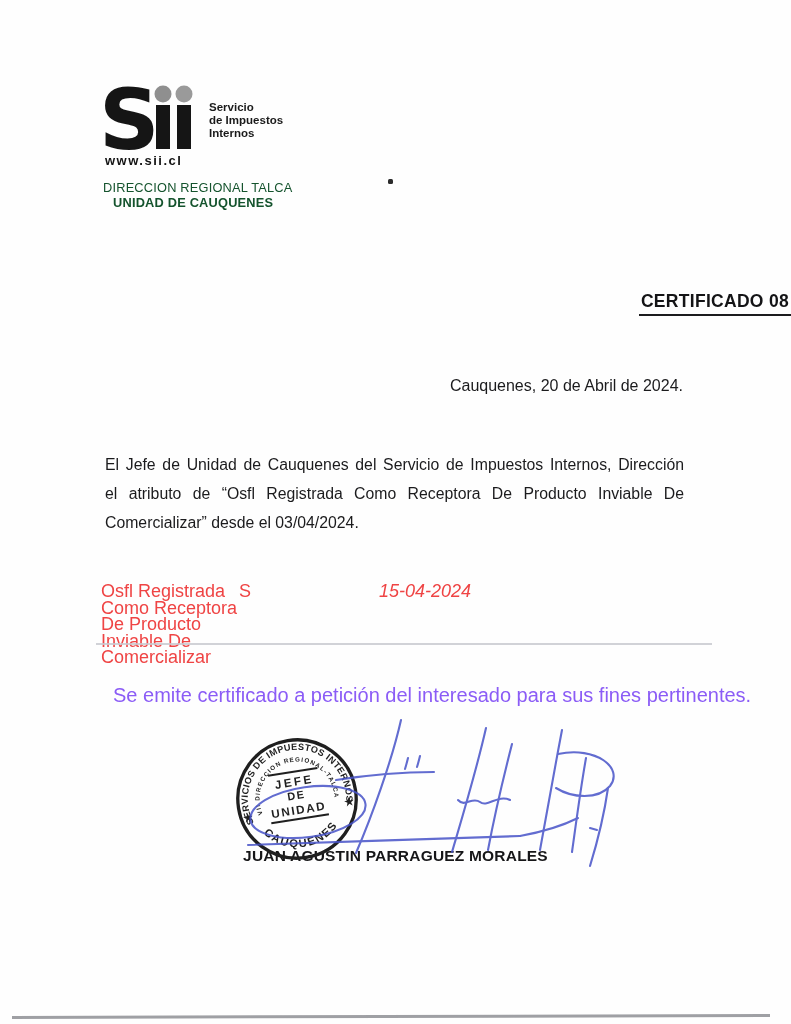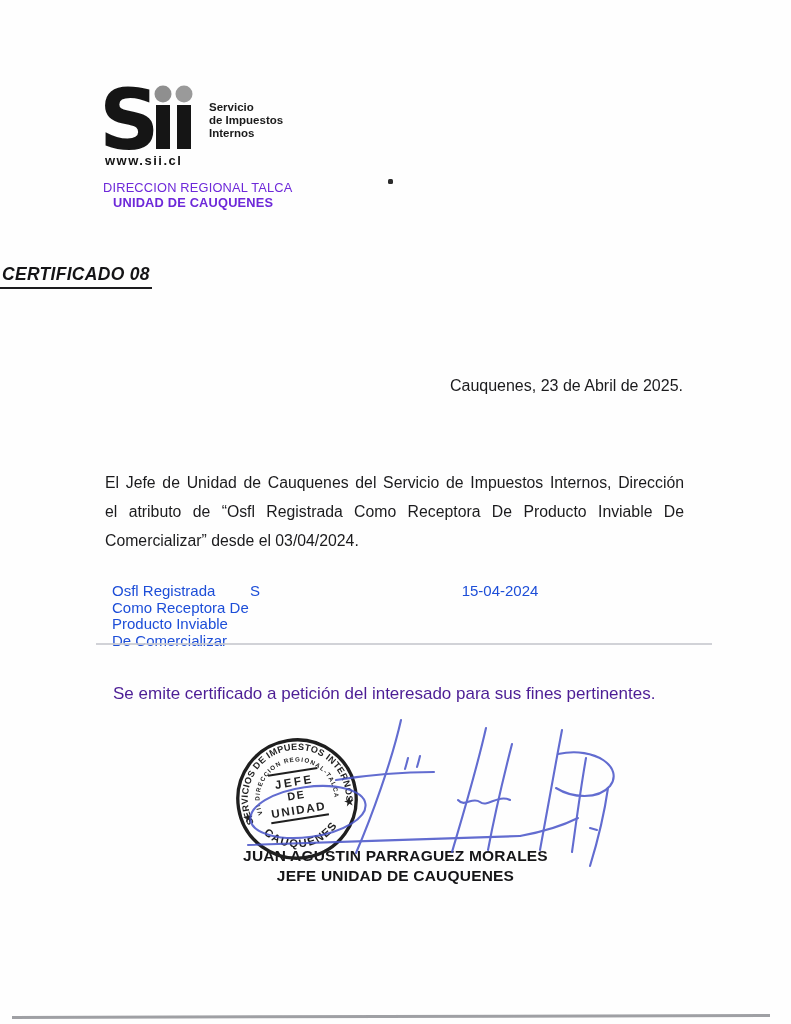--- a/index.html
+++ b/index.html
@@ -3,40 +3,40 @@
 <meta charset="utf-8">
 <style>
   html,body{margin:0;padding:0;background:#e8e8e8;}
   .page{
     position:relative;width:791px;height:1024px;background:#fefefe;
     font-family:"Liberation Sans",sans-serif;color:#1c1c1e;overflow:hidden;
     margin:0 auto;
   }
   .abs{position:absolute;}
   
-  .letterhead{left:103px;top:181px;font-size:12.8px;line-height:14.5px;letter-spacing:.2px;color:#6d28d9;}
+  .letterhead{left:103px;top:181px;font-size:12.8px;line-height:14.5px;letter-spacing:.2px;color:#14532d;}
   .letterhead .l2{padding-left:10px;font-weight:bold;}
   .artifact-dot{left:388px;top:179px;width:5px;height:5px;background:#2b2b2b;border-radius:1.5px;}
   
-  .title-wrap{left:0;right:0;top:264px;text-align:left;font-style:italic;}
+  .title-wrap{left:0;right:0;top:291px;text-align:right;}
   .title{display:inline-block;font-size:17.5px;font-weight:bold;letter-spacing:.3px;
     border-bottom:2.5px solid #1c1c1e;padding:0 2px 2px 2px;color:#141416;}
   
   .dateline{right:108px;top:377px;font-size:16px;color:#1b1b1d;}
   
-  .bodytext{left:105px;top:468px;width:579px;font-size:15.8px;color:#1b1b1d;}
+  .bodytext{left:105px;top:450px;width:579px;font-size:15.8px;color:#1b1b1d;}
   .bodytext .bline{height:29px;line-height:29px;white-space:nowrap;}
   .bodytext .just{text-align:justify;text-align-last:justify;white-space:normal;overflow:hidden;}
   
-  .attr-table{left:112px;top:583px;width:590px;display:grid;
-    grid-template-columns:138px 140px 1fr 92px;font-size:15px;line-height:16.5px;color:#1d4ed8;}
-  .attr-table .c4{text-align:center;}
+  .attr-table{left:101px;top:583px;width:590px;display:grid;
+    grid-template-columns:138px 140px 1fr 92px;font-size:18px;line-height:16.5px;color:#ef4444;}
+  .attr-table .c4{text-align:left;font-style:italic;}
   .table-rule{left:96px;top:643px;width:616px;height:2px;background:#c9cad0;opacity:.85;}
   
-  .closing{left:113px;top:684px;font-size:17px;color:#4c1d95;}
+  .closing{left:113px;top:684px;font-size:20px;color:#8b5cf6;}
   
   .signatory{left:0;right:0;top:846px;text-align:center;font-weight:bold;
     font-size:15.5px;line-height:20px;color:#161618;letter-spacing:.2px;z-index:1;}
   .stamp{left:222px;top:724px;width:150px;height:150px;transform:rotate(-9deg);z-index:2;}
   .sig{left:200px;top:688px;width:480px;height:200px;z-index:3;}
   .scan-edge{left:12px;top:1015px;width:758px;height:3px;background:#95969a;transform:rotate(-.15deg);opacity:.9;}
   .logo{left:103px;top:84px;width:195px;height:85px;}
 </style>
 </head>
 <body>
@@ -59,40 +59,39 @@
     <div class="l1">DIRECCION REGIONAL TALCA</div>
     <div class="l2">UNIDAD DE CAUQUENES</div>
   </div>
 
   <div class="abs artifact-dot"></div>
 
   <div class="abs title-wrap">
     <span class="title">CERTIFICADO 08</span>
   </div>
 
-  <div class="abs dateline">Cauquenes, 23 de Abril de 2025.</div>
+  <div class="abs dateline">Cauquenes, 20 de Abril de 2024.</div>
 
   <div class="abs bodytext">
     <div class="bline just">El Jefe de Unidad de Cauquenes del Servicio de Impuestos Internos, Dirección</div>
     <div class="bline just">el atributo de “Osfl Registrada Como Receptora De Producto Inviable De</div>
     <div class="bline">Comercializar” desde el 03/04/2024.</div>
   </div>
 
   <div class="abs attr-table">
     <div class="c1">Osfl Registrada Como Receptora De Producto Inviable De Comercializar</div>
     <div class="c3">S</div>
     <div class="c4">15-04-2024</div>
   </div>
   <div class="abs table-rule"></div>
 
   <div class="abs closing">Se emite certificado a petición del interesado para sus fines pertinentes.</div>
 
   <div class="abs signatory">
     <div>JUAN AGUSTIN PARRAGUEZ MORALES</div>
-    <div>JEFE UNIDAD DE CAUQUENES</div>
   </div>
 
   <svg class="abs stamp" viewBox="0 0 180 180">
     <defs>
       <path id="arcTop" d="M 34.6 110.2 A 59 59 0 1 1 145.4 110.2" fill="none"></path>
       <path id="arcMid" d="M 46.5 101.6 A 45 45 0 1 1 133.5 101.6" fill="none"></path>
       <path id="arcBot" d="M 43.7 124.9 A 58 58 0 0 0 136.3 124.9" fill="none"></path>
     </defs>
     <circle cx="90" cy="90" r="71" fill="none" stroke="#1f1f1f" stroke-width="4"></circle>
     <text font-size="11" font-weight="bold" fill="#1f1f1f">

